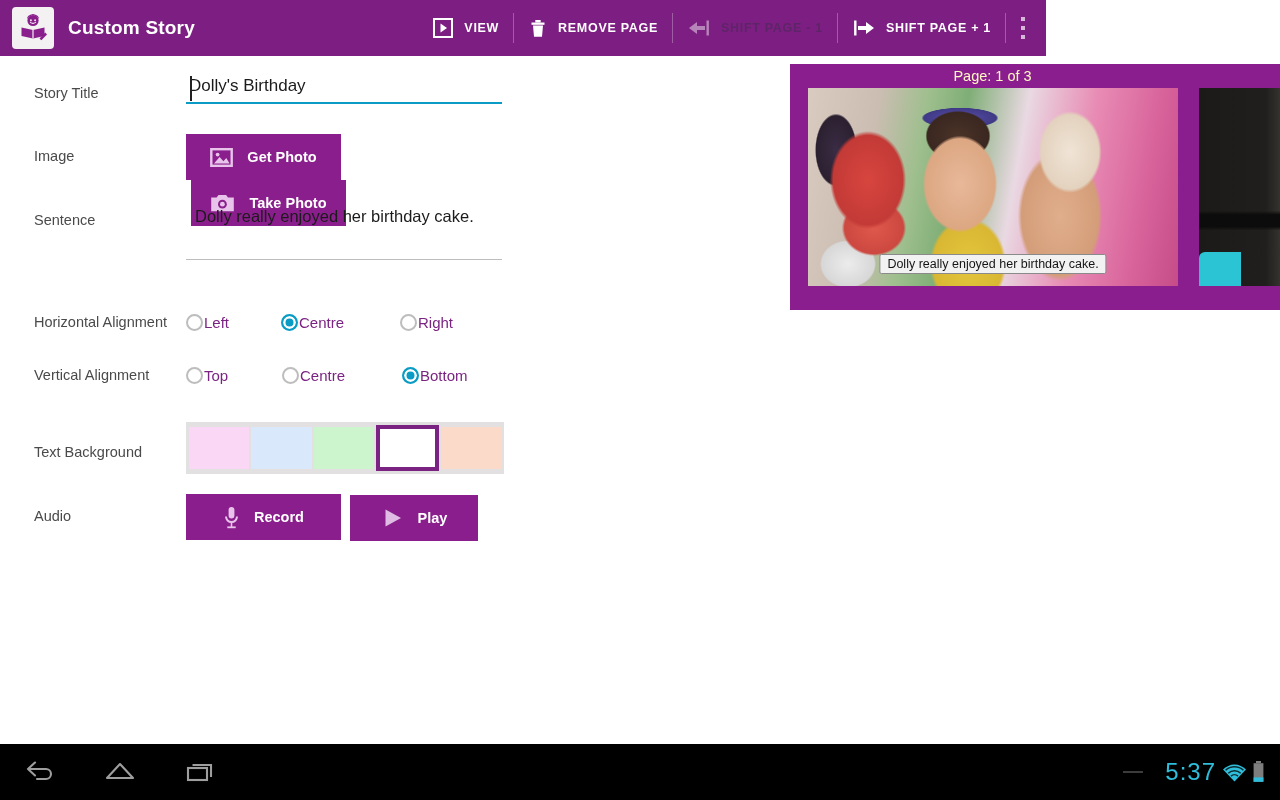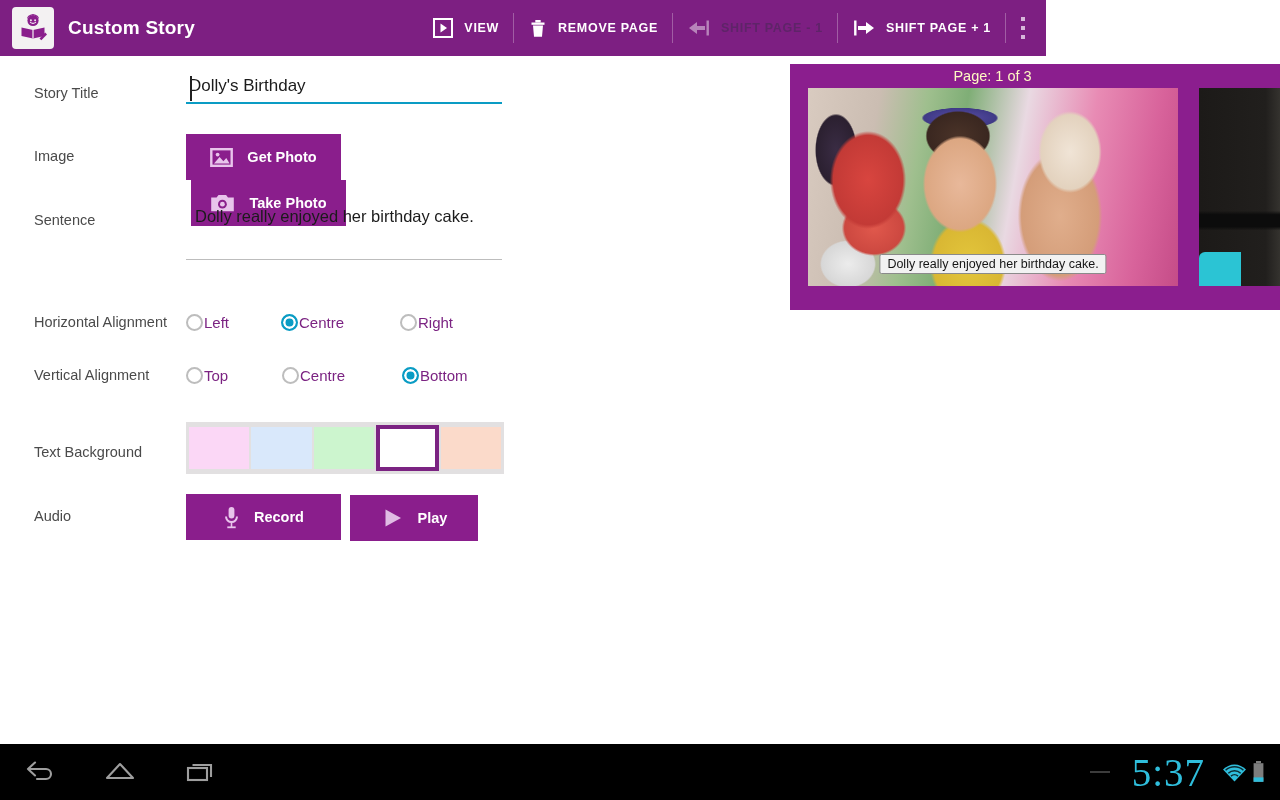--- a/index.html
+++ b/index.html
@@ -310,24 +310,24 @@
     align-items: center;
     padding-right: 14px;
   }
   .dash {
     width: 20px; height: 2px;
     background: #3C3C3C;
     margin-right: 22px;
   }
   .clock {
     color: #2FBEDC;
-    font-size: 39px;
+    font-size: 24px;
     letter-spacing: 1px;
-    font-family: Liberation Serif, serif;
-    margin-right: 13px;
+    font-family: Liberation Sans, sans-serif;
+    margin-right: 2px;
   }
   .sys-ico { margin-left: 3px; display: flex; align-items: center; }
 </style>
 </head>
 <body>
 
 <div class="appbar">
 
   <div class="app-logo">
     <span>

